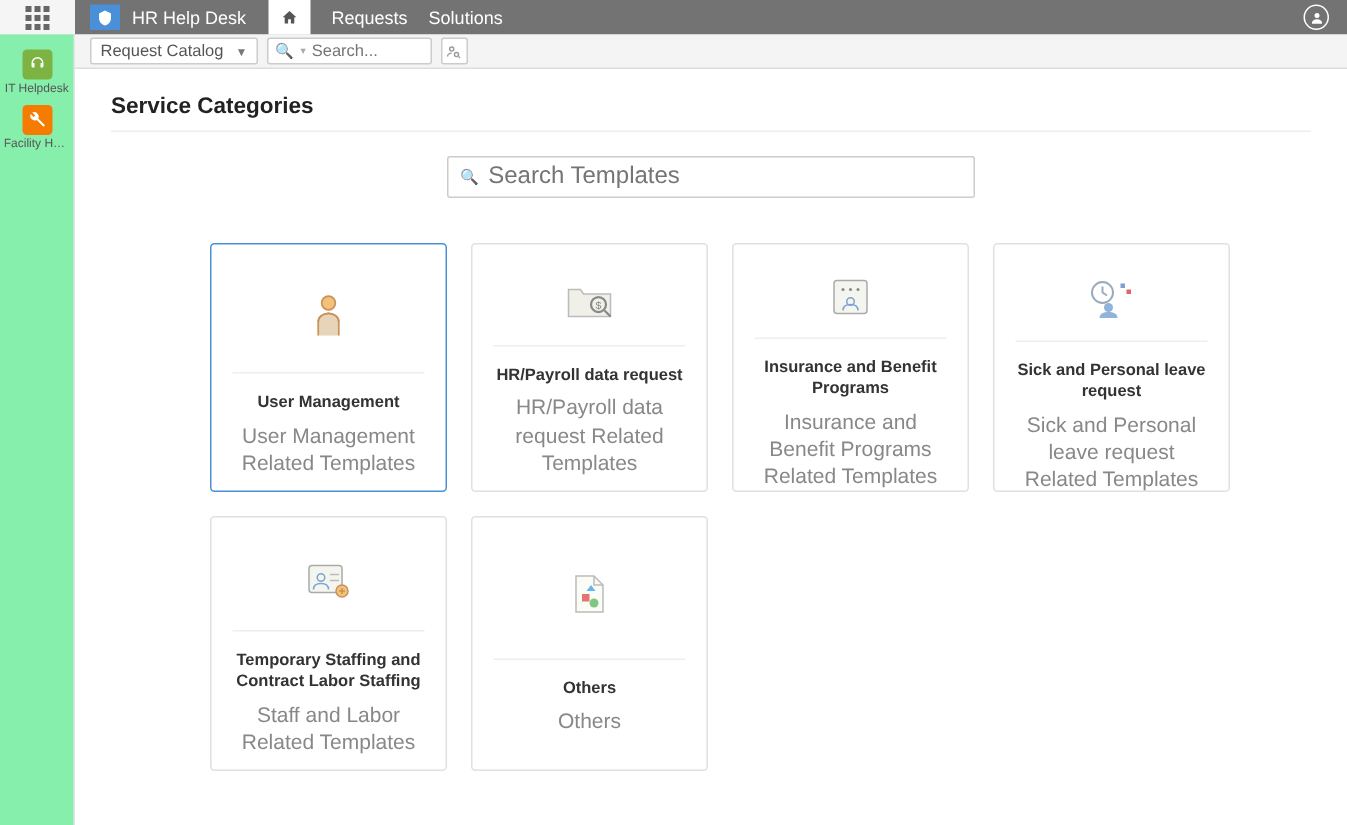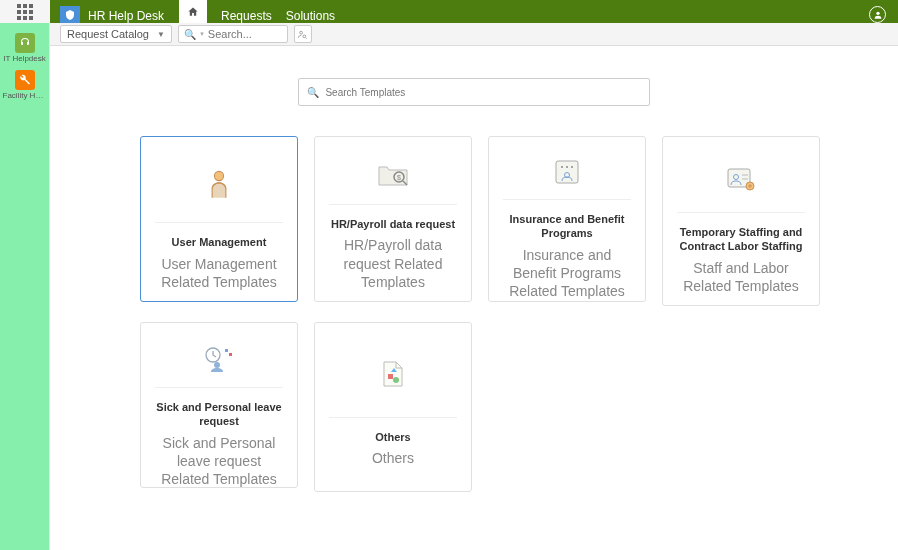--- a/index.html
+++ b/index.html
@@ -1,18 +1,18 @@
 <!DOCTYPE html>
 <html><head>
 <meta charset="utf-8">
 <style>
 * { box-sizing: border-box; margin: 0; padding: 0; }
 body { font-family: -apple-system, BlinkMacSystemFont, "Segoe UI", Arial, sans-serif; font-size: 12px; color: #333; background: #fff; width: 898px; height: 550px; overflow: hidden; }
 
-.topbar { background: #4d7c0f; height: 23px; display: flex; align-items: flex-end; color: #fff; }
+.topbar { background: #737373; height: 23px; display: flex; align-items: center; color: #fff; }
 .apps-btn { width: 50px; height: 23px; background: #f5f5f5; display: flex; align-items: center; justify-content: center; }
 .grid9 { display: grid; grid-template-columns: repeat(3, 4px); grid-template-rows: repeat(3, 4px); gap: 2px; }
 .grid9 span { background: #666; width: 4px; height: 4px; }
 .logo { width: 20px; height: 17px; background: #4a90d9; margin-left: 10px; display: flex; align-items: center; justify-content: center; color: #fff; font-weight: bold; font-size: 11px; }
 .app-title { color: #fff; font-size: 12px; margin-left: 8px; font-weight: 500; }
 .tab-home { width: 28px; height: 23px; background: #fff; margin-left: 15px; display: flex; align-items: center; justify-content: center; }
 .home-icon { width: 12px; height: 11px; }
 .nav-link { color: #fff; font-size: 12px; margin-left: 14px; cursor: pointer; }
 .spacer { flex: 1; }
 .avatar { width: 17px; height: 17px; border: 1.5px solid #fff; border-radius: 50%; margin-right: 12px; display: flex; align-items: center; justify-content: center; }
@@ -30,21 +30,21 @@
 .rail-item { width: 44px; display: flex; flex-direction: column; align-items: center; cursor: pointer; padding: 2px 0; }
 .rail-icon { width: 20px; height: 20px; border-radius: 3px; display: flex; align-items: center; justify-content: center; }
 .rail-icon.green { background: #7cb342; }
 .rail-icon.orange { background: #f57c00; }
 .rail-label { font-size: 8px; color: #555; margin-top: 2px; text-align: center; line-height: 1.1; white-space: nowrap; overflow: hidden; text-overflow: ellipsis; width: 44px; }
 
 .main { margin-left: 50px; padding: 16px 24px; }
 .page-title { font-size: 15px; font-weight: 600; color: #222; border-bottom: 1px solid #eee; padding-bottom: 8px; }
 .search-templates-wrap { display: flex; justify-content: center; margin-top: 16px; }
 .search-templates { width: 352px; height: 28px; border: 1px solid #ccc; border-radius: 2px; display: flex; align-items: center; padding: 0 8px; }
-.search-templates input { border: none; outline: none; font-size: 10px; color: #4d7c0f; width: 100%; background: transparent; }
+.search-templates input { border: none; outline: none; font-size: 16px; color: #4d7c0f; width: 100%; background: transparent; }
 
 .cards { display: grid; grid-template-columns: repeat(4, 158px); gap: 16px; margin-top: 30px; margin-left: 66px; }
 .card { border: 1px solid #e0e0e0; border-radius: 3px; height: 166px; padding: 12px 8px 10px; display: flex; flex-direction: column; align-items: center; cursor: pointer; background: #fff; }
 .card.active { border-color: #4a90d9; }
 .card-icon { height: 58px; display: flex; align-items: center; justify-content: center; margin-top: 10px; }
 .card-divider { width: 128px; border-top: 1px solid #eee; margin-top: 14px; }
 .card-title { font-size: 11px; font-weight: 700; color: #333; margin-top: 12px; text-align: center; line-height: 1.3; padding: 0 4px; }
 .card-desc { font-size: 14px; color: #888; margin-top: 5px; text-align: center; line-height: 1.3; padding: 0 4px; }
 .card.tall { height: 170px; }
 </style>
@@ -120,20 +120,21 @@
     <div class="rail-icon orange">
       <svg width="12" height="12" viewBox="0 0 24 24" fill="#fff">
           <path d="M22 19l-9-9a6 6 0 00-8-8l4 4-2 2-4-4a6 6 0 008 8l9 9 2-2z"></path>
         </svg>
     </div>
     <div class="rail-label">Facility Help..</div>
   </div>
 </div>
 
 <div class="main">
+  <div class="page-title">Service Categories</div>
   <div class="search-templates-wrap">
     <div class="search-templates">
       <span class="search-ico" style="color:#bbb;margin-right:6px;">🔍</span>
       <input placeholder="Search Templates" style="">
     </div>
   </div>
 
   <div class="cards">
 
     <div class="card active">
@@ -172,52 +173,52 @@
             <circle cx="18" cy="8" r="1" fill="#888"></circle>
             <circle cx="13" cy="16" r="2.5" fill="none" stroke="#7aa3d4"></circle>
             <path d="M8 22c0-3 2-4 5-4s5 1 5 4" fill="none" stroke="#7aa3d4"></path>
           </svg>
       </div>
       <div class="card-divider"></div>
       <div class="card-title">Insurance and Benefit Programs</div>
       <div class="card-desc">Insurance and Benefit Programs Related Templates</div>
     </div>
 
+    <div class="card">
+      <div class="card-icon">
+        <svg width="32" height="28" viewBox="0 0 32 28">
+            <circle cx="10" cy="10" r="7" fill="none" stroke="#9ab" stroke-width="1.3"></circle>
+            <path d="M10 6v4l3 2" stroke="#9ab" stroke-width="1.3" fill="none"></path>
+            <circle cx="14" cy="20" r="3" fill="#8fb3d9"></circle>
+            <path d="M8 27c0-3 3-4 6-4s6 1 6 4" fill="#8fb3d9"></path>
+            <rect x="22" y="4" width="3" height="3" fill="#7aa3d4"></rect>
+            <rect x="26" y="8" width="3" height="3" fill="#d66"></rect>
+          </svg>
+      </div>
+      <div class="card-divider"></div>
+      <div class="card-title">Sick and Personal leave request</div>
+      <div class="card-desc">Sick and Personal leave request Related Templates</div>
+    </div>
+
     <div class="card tall">
       <div class="card-icon">
         <svg width="30" height="24" viewBox="0 0 30 24">
             <rect x="2" y="2" width="22" height="18" rx="2" fill="#f5f5f0" stroke="#aaa"></rect>
             <circle cx="10" cy="10" r="2.5" fill="none" stroke="#7aa3d4"></circle>
             <path d="M5 18c0-3 2-4 5-4s5 1 5 4" fill="none" stroke="#7aa3d4"></path>
             <path d="M16 8h6M16 12h6" stroke="#bbb"></path>
             <circle cx="24" cy="19" r="4" fill="#f4c17a" stroke="#c9925a"></circle>
             <path d="M24 17v4M22 19h4" stroke="#c9925a"></path>
           </svg>
       </div>
       <div class="card-divider"></div>
       <div class="card-title">Temporary Staffing and Contract Labor Staffing</div>
       <div class="card-desc">Staff and Labor Related Templates</div>
     </div>
 
-    <div class="card">
-      <div class="card-icon">
-        <svg width="32" height="28" viewBox="0 0 32 28">
-            <circle cx="10" cy="10" r="7" fill="none" stroke="#9ab" stroke-width="1.3"></circle>
-            <path d="M10 6v4l3 2" stroke="#9ab" stroke-width="1.3" fill="none"></path>
-            <circle cx="14" cy="20" r="3" fill="#8fb3d9"></circle>
-            <path d="M8 27c0-3 3-4 6-4s6 1 6 4" fill="#8fb3d9"></path>
-            <rect x="22" y="4" width="3" height="3" fill="#7aa3d4"></rect>
-            <rect x="26" y="8" width="3" height="3" fill="#d66"></rect>
-          </svg>
-      </div>
-      <div class="card-divider"></div>
-      <div class="card-title">Sick and Personal leave request</div>
-      <div class="card-desc">Sick and Personal leave request Related Templates</div>
-    </div>
-
     <div class="card tall">
       <div class="card-icon">
         <svg width="24" height="28" viewBox="0 0 24 28">
             <path d="M3 2h12l6 6v18H3z" fill="#fcfcf7" stroke="#bbb"></path>
             <path d="M15 2v6h6" fill="none" stroke="#bbb"></path>
             <rect x="7" y="14" width="5" height="5" fill="#e57373"></rect>
             <circle cx="15" cy="20" r="3" fill="#81c784"></circle>
             <path d="M10 12l3-4 3 4z" fill="#64b5f6"></path>
           </svg>
       </div>

